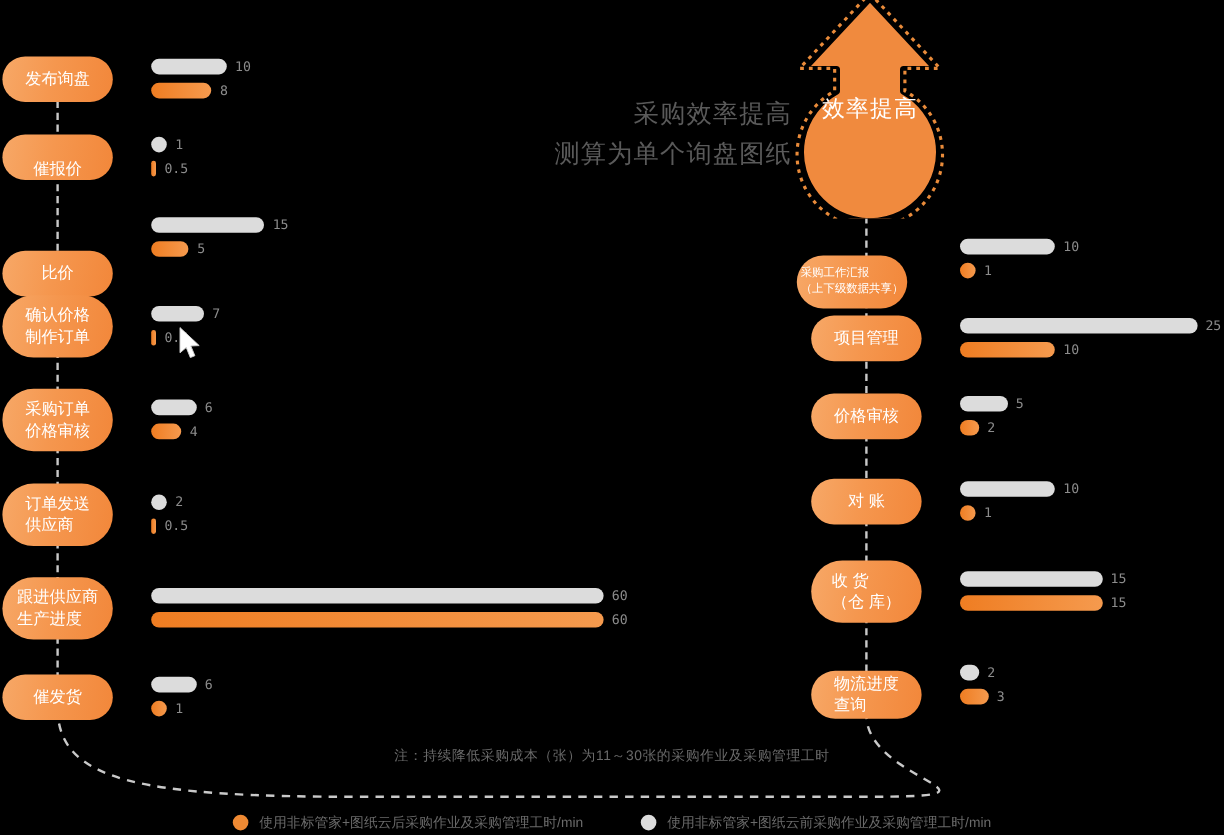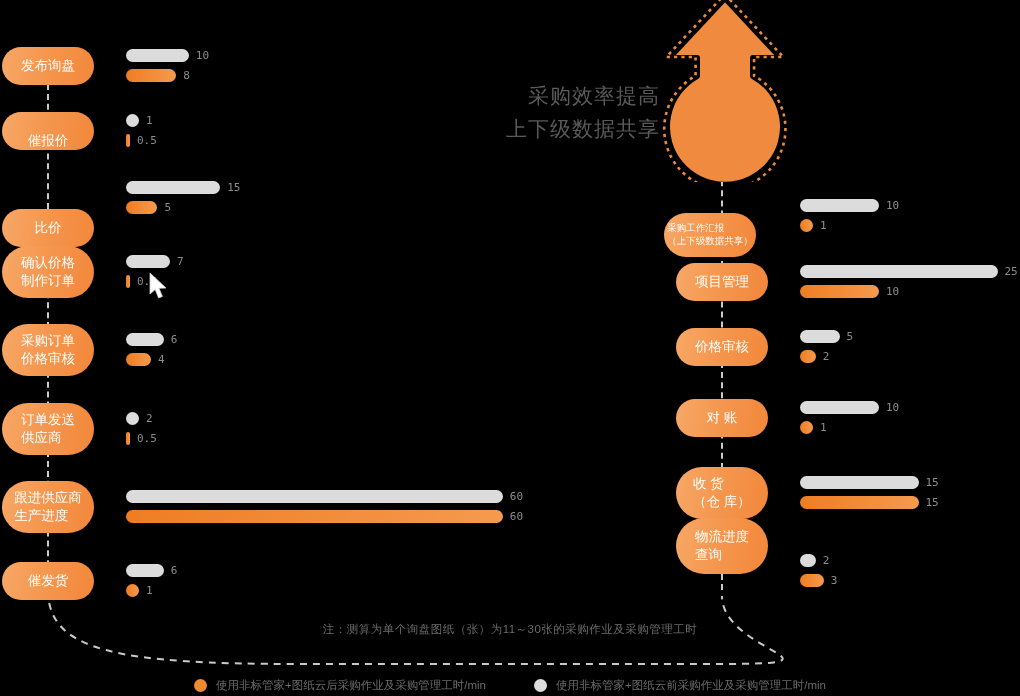--- a/index.html
+++ b/index.html
@@ -86,24 +86,25 @@
 
   <div id="arrowWrap">
     <svg width="150" height="190" viewBox="0 0 150 190">
       <path d="M75 6 L131 66 L103 66 L103 84
                A58 58 0 1 1 47 84
                L47 66 L19 66 Z" fill="#f08a3e" stroke="#000" stroke-width="6" stroke-linejoin="round"></path>
       <path d="M75 6 L131 66 L103 66 L103 84
                A58 58 0 1 1 47 84
                L47 66 L19 66 Z" fill="none" stroke="#e98b3a" stroke-width="2.5" stroke-dasharray="3 4" transform="translate(0,0) scale(1.045) translate(-3.4,-3.8)"></path>
     </svg>
+    <div class="arrowtext" id="arrowLabel">效率提高</div>
   </div>
 
   <div id="slogan">采购效率提高
-上下级数据共享</div>
+测算为单个询盘图纸</div>
 
   <div id="leftCol">
       <div class="pill" style="left: 2px; width: 92px; height: 38px; top: 47px;">
         <span class="plabel" style="font-size: 13.5px;">发布询盘</span>
       </div>
       <div class="barrow" style="left: 126px; top: 49px;">
         <div class="bar before" style="width: 62.8px;"></div>
         <span class="bval">10</span>
       </div>
       <div class="barrow" style="left: 126px; top: 69px;">
@@ -244,35 +245,35 @@
 （仓 库）</span>
       </div>
       <div class="barrow" style="left: 800px; top: 476px;">
         <div class="bar before" style="width: 118.5px;"></div>
         <span class="bval">15</span>
       </div>
       <div class="barrow" style="left: 800px; top: 496px;">
         <div class="bar after" style="width: 118.5px;"></div>
         <span class="bval">15</span>
       </div>
-      <div class="pill" style="left: 676px; width: 92px; height: 56px; top: 518px;">
+      <div class="pill" style="left: 676px; width: 92px; height: 40px; top: 559px;">
         <span class="plabel" style="font-size: 13.5px;">物流进度
 查询</span>
       </div>
       <div class="barrow" style="left: 800px; top: 554px;">
         <div class="bar before" style="width: 15.8px;"></div>
         <span class="bval">2</span>
       </div>
       <div class="barrow" style="left: 800px; top: 574px;">
         <div class="bar after" style="width: 23.7px;"></div>
         <span class="bval">3</span>
       </div>
     </div>
 
-  <div id="footnote">注：测算为单个询盘图纸（张）为11～30张的采购作业及采购管理工时</div>
+  <div id="footnote">注：持续降低采购成本（张）为11～30张的采购作业及采购管理工时</div>
 
   <div id="legend">
     <div class="lg">
       <span class="lgdot after"></span>
       <span>使用非标管家+图纸云后采购作业及采购管理工时/min</span>
     </div>
     <div class="lg">
       <span class="lgdot before"></span>
       <span>使用非标管家+图纸云前采购作业及采购管理工时/min</span>
     </div>

